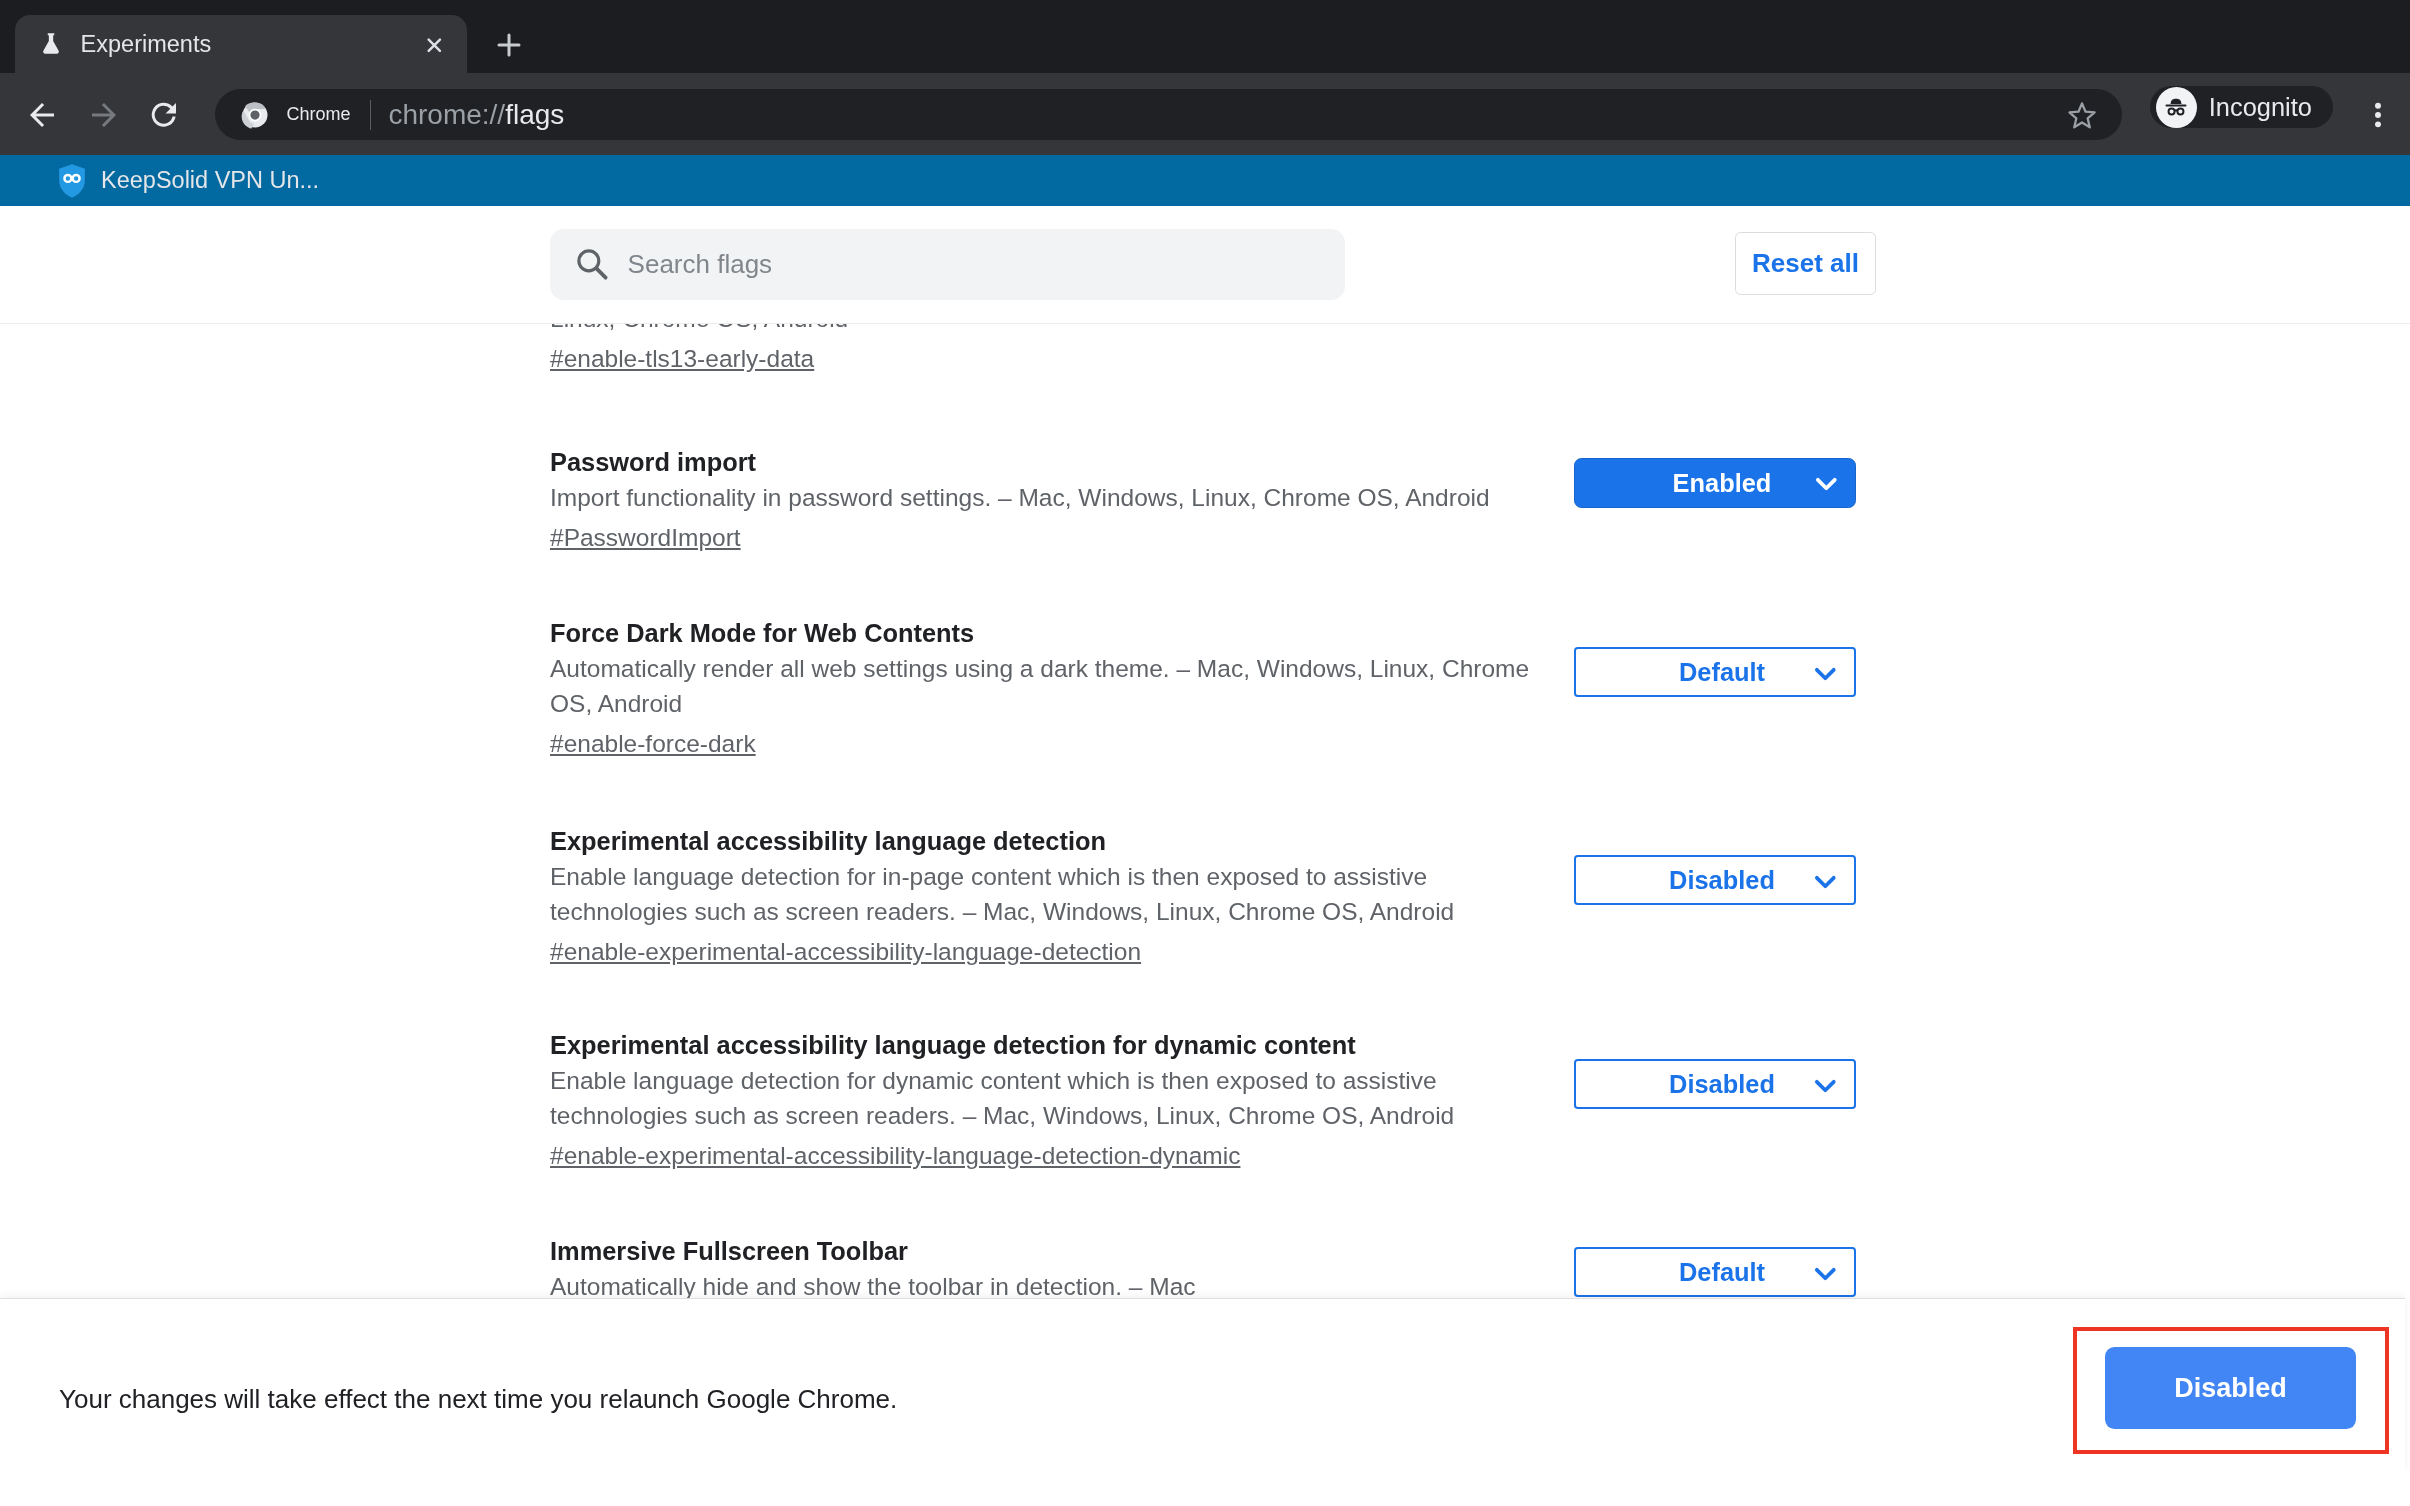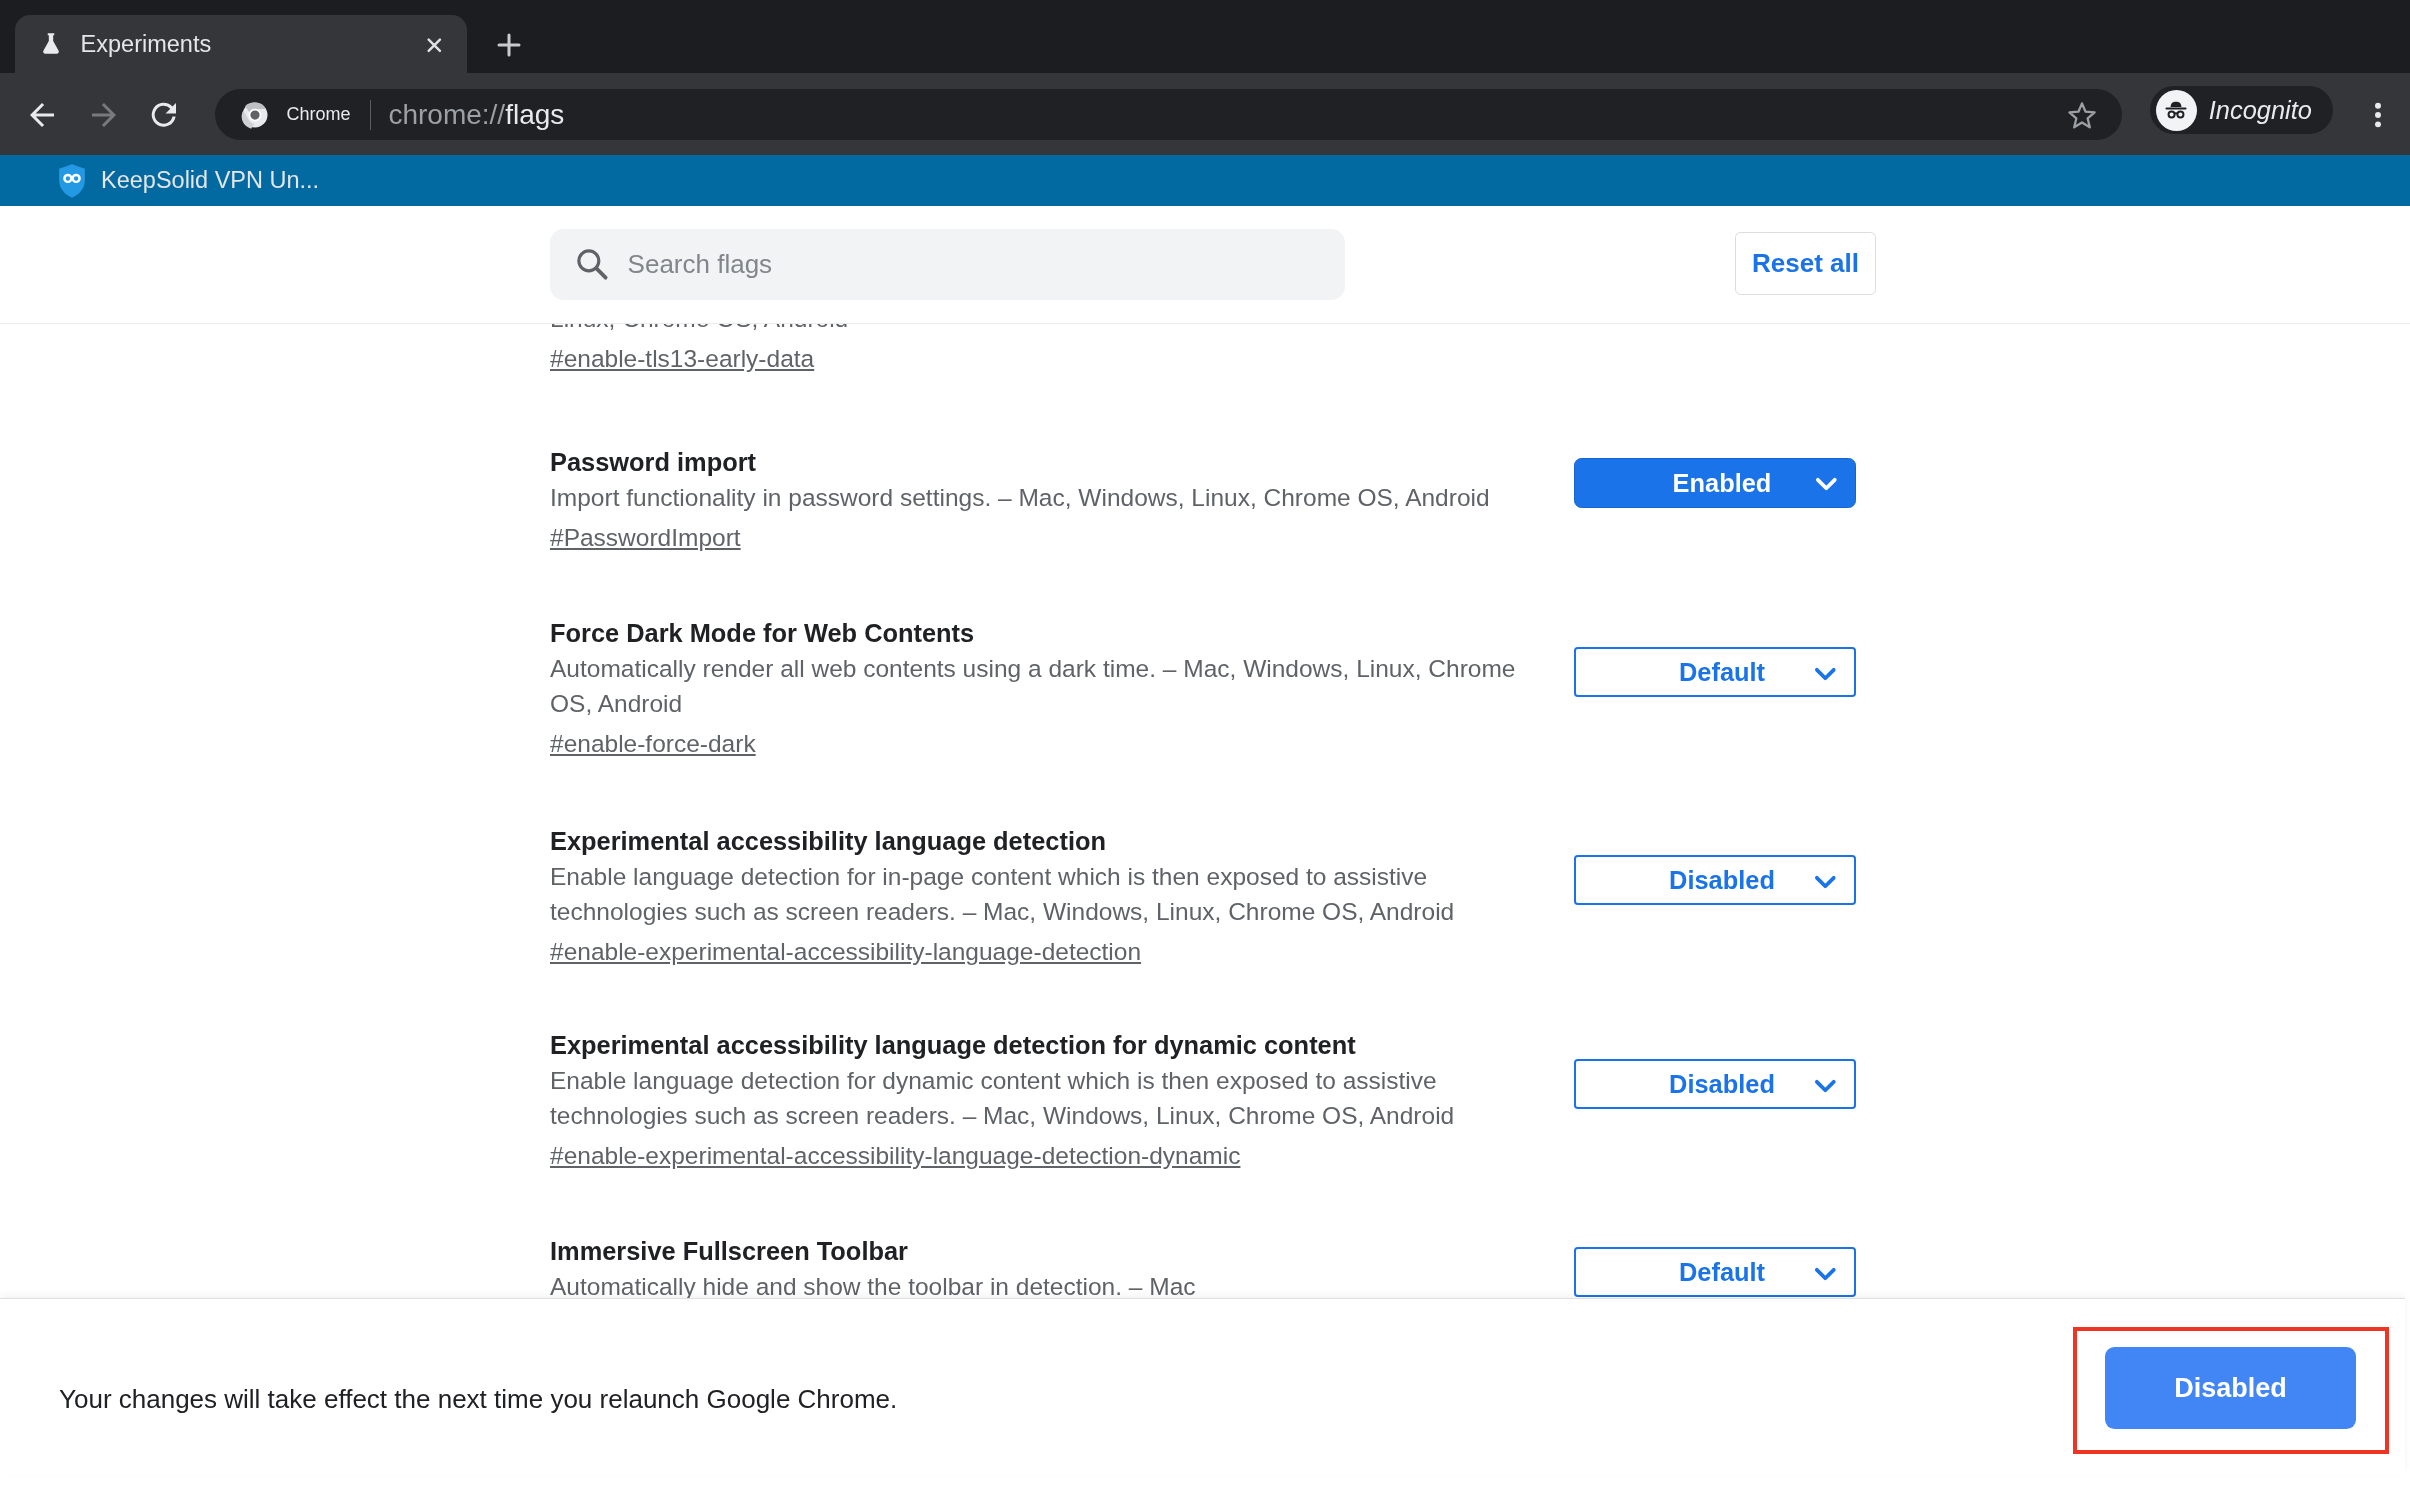--- a/index.html
+++ b/index.html
@@ -32,22 +32,22 @@
     background:#202124; border-radius:25.4px; display:flex; align-items:center;
   }
   .omni-chrome-icon { margin-left:24.5px; display:flex; }
   .omni-site { margin-left:17px; font-size:18px; color:#e8eaed; }
   .omni-sep { margin-left:19px; width:1.9px; height:30px; background:#5a5e63; }
   .omni-url { margin-left:17px; font-size:28px; }
   .url-scheme { color:#9aa0a6; }
   .url-host { color:#e8eaed; }
   .omni-star { position:absolute; right:22.6px; top:8.5px; width:34px; height:34px; }
   .incognito-badge {
-    position:absolute; left:2150px; top:13px; width:183px; height:48px;
-    background:#202124; border-radius:25.4px; display:flex; align-items:center;font-style:italic;
+    position:absolute; left:2150px; top:13px; width:183px; height:42px;
+    background:#202124; border-radius:25.4px; display:flex; align-items:center;
   }
   .incog-circle { margin-left:5.6px; width:41px; height:41px; border-radius:50%;
     background:#f1f3f4; display:flex; align-items:center; justify-content:center; }
   .incog-label { margin-left:12.2px; font-size:25.4px; color:#e8eaed; }
   .menu-dots { position:absolute; left:2357px; top:21px; width:41px; height:41px;
     display:flex; align-items:center; justify-content:center; }
 
   
   .bookmarkbar { position:absolute; top:155px; left:0; width:2411px; height:51px; background:#0369a1;
     display:flex; align-items:center; }
@@ -222,21 +222,21 @@
       <span class="sel-chevron">
         <svg width="22.6" height="15" viewBox="0 0 24 16">
             <path d="M3 3l9 9 9-9" fill="none" stroke="#ffffff" stroke-width="4" stroke-linecap="round" stroke-linejoin="round"></path>
           </svg>
       </span>
     </div>
   </div>
 
   <div class="flag-row row-1">
     <div class="flag-title">Force Dark Mode for Web Contents</div>
-    <div class="flag-desc">Automatically render all web contents using a dark time. – Mac, Windows, Linux, Chrome</div>
+    <div class="flag-desc">Automatically render all web settings using a dark theme. – Mac, Windows, Linux, Chrome</div>
     <div class="flag-desc">OS, Android</div>
     <a class="flag-link">#enable-force-dark</a>
     <div class="flag-select sel-outline sel-top-hi">
       <span class="sel-label">Default</span>
       <span class="sel-chevron">
         <svg width="22.6" height="15" viewBox="0 0 24 16">
             <path d="M3 3l9 9 9-9" fill="none" stroke="#1a73e8" stroke-width="4" stroke-linecap="round" stroke-linejoin="round"></path>
           </svg>
       </span>
     </div>

